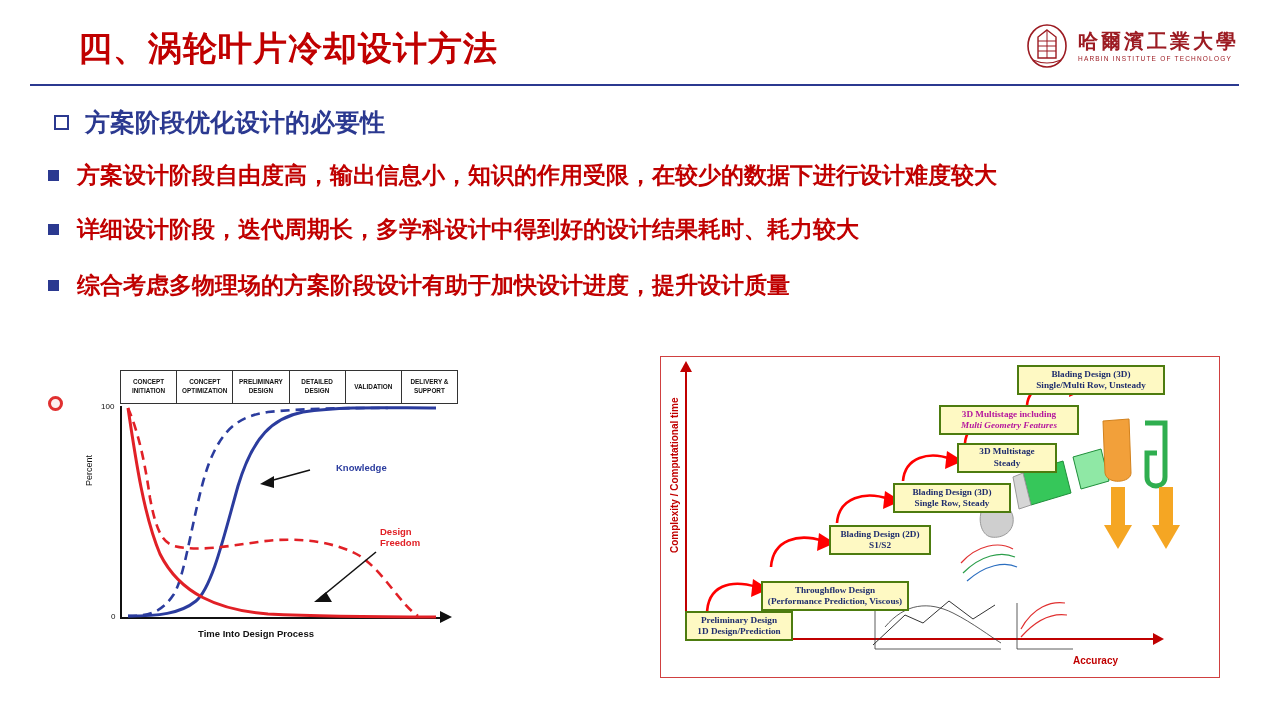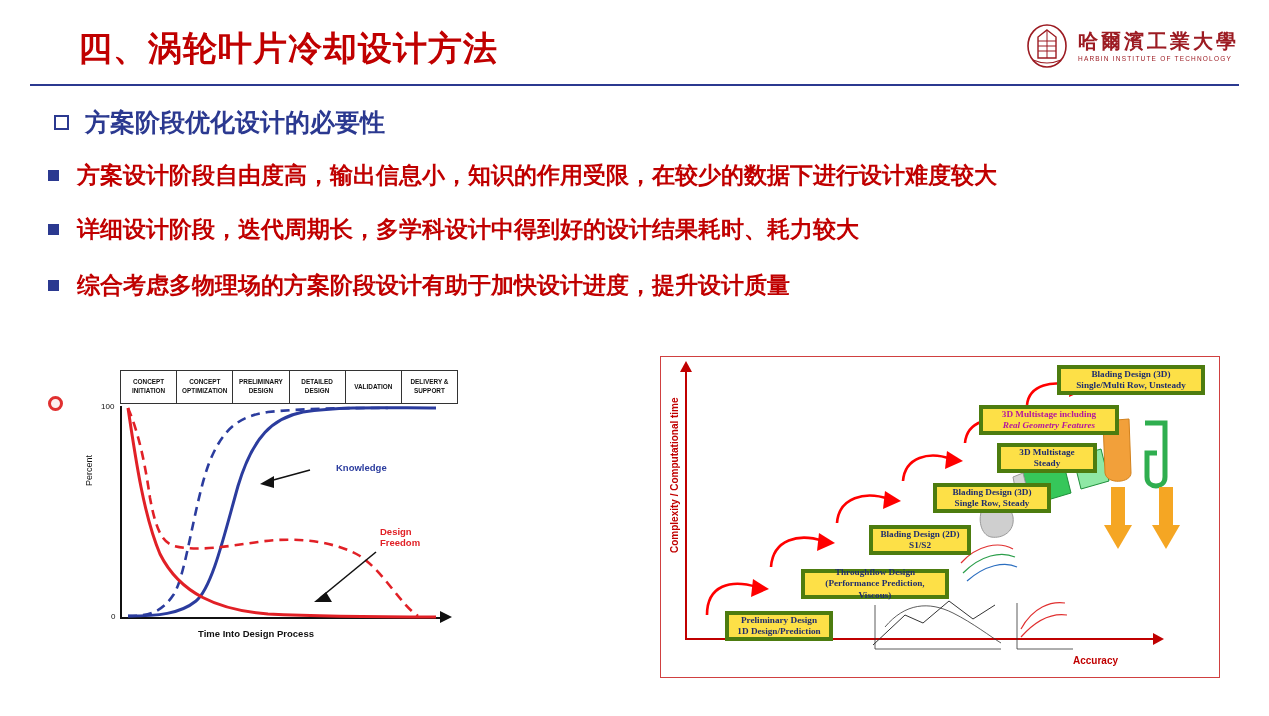--- a/index.html
+++ b/index.html
@@ -255,35 +255,34 @@
   #rf-xarrow {
     position: absolute;
     left: 492px; top: 276px;
     width: 0; height: 0;
     border-top: 6px solid transparent;
     border-bottom: 6px solid transparent;
     border-left: 11px solid #c00000;
   }
   .step-box {
     position: absolute;
-    background: #fde047;
-    border: 4px solid #4d7c0f;
+    background: #fef9c3;
+    border: 2px solid #4d7c0f;
     box-sizing: border-box;
     display: flex;
     flex-direction: column;
     align-items: center;
     justify-content: center;
     font-family: "Liberation Serif", serif;
     font-size: 9.2px;
     font-weight: bold;
     color: #1f2d6e;
     text-align: center;
     line-height: 1.25;
     padding: 2px 3px;
-    margin-left: 40px;
   }
   .step-box.magenta { color: #b5179e; }
   .step-box .l2 { font-style: italic; }
 </style>
 </head>
 <body>
 
 <div id="slide-title">四、涡轮叶片冷却设计方法</div>
 
 <div id="logo-block">
@@ -432,43 +431,43 @@
       <polygon points="348,58 364,68 346,76"></polygon>
       <polygon points="410,22 426,32 408,40"></polygon>
     </g>
   </svg>
 
   <div class="step-box" style="left:24px; top:254px; width:108px; height:30px;">
     <div>Preliminary Design</div>
     <div>1D Design/Prediction</div>
   </div>
 
-  <div class="step-box" style="left:100px; top:212px; width:148px; height:30px;">
+  <div class="step-box" style="left:100px; top:224px; width:148px; height:30px;">
     <div>Throughflow Design</div>
     <div>(Performance Prediction, Viscous)</div>
   </div>
 
   <div class="step-box" style="left:168px; top:168px; width:102px; height:30px;">
     <div>Blading Design (2D)</div>
     <div>S1/S2</div>
   </div>
 
   <div class="step-box" style="left:232px; top:126px; width:118px; height:30px;">
     <div>Blading Design (3D)</div>
     <div>Single Row, Steady</div>
   </div>
 
-  <div class="step-box" style="left:296px; top:86px; width:100px; height:30px;">
+  <div class="step-box" style="left:296px; top:86px; width:100px; height:30px;justify-content:flex-end;">
     <div>3D Multistage</div>
     <div>Steady</div>
   </div>
 
   <div class="step-box magenta" style="left:278px; top:48px; width:140px; height:30px;">
     <div>3D Multistage including</div>
-    <div class="l2">Real Geometry Features</div>
+    <div class="l2">Multi Geometry Features</div>
   </div>
 
   <div class="step-box" style="left:356px; top:8px; width:148px; height:30px;">
     <div>Blading Design (3D)</div>
     <div>Single/Multi Row, Unsteady</div>
   </div>
 
 </div>
 
 </body></html>

